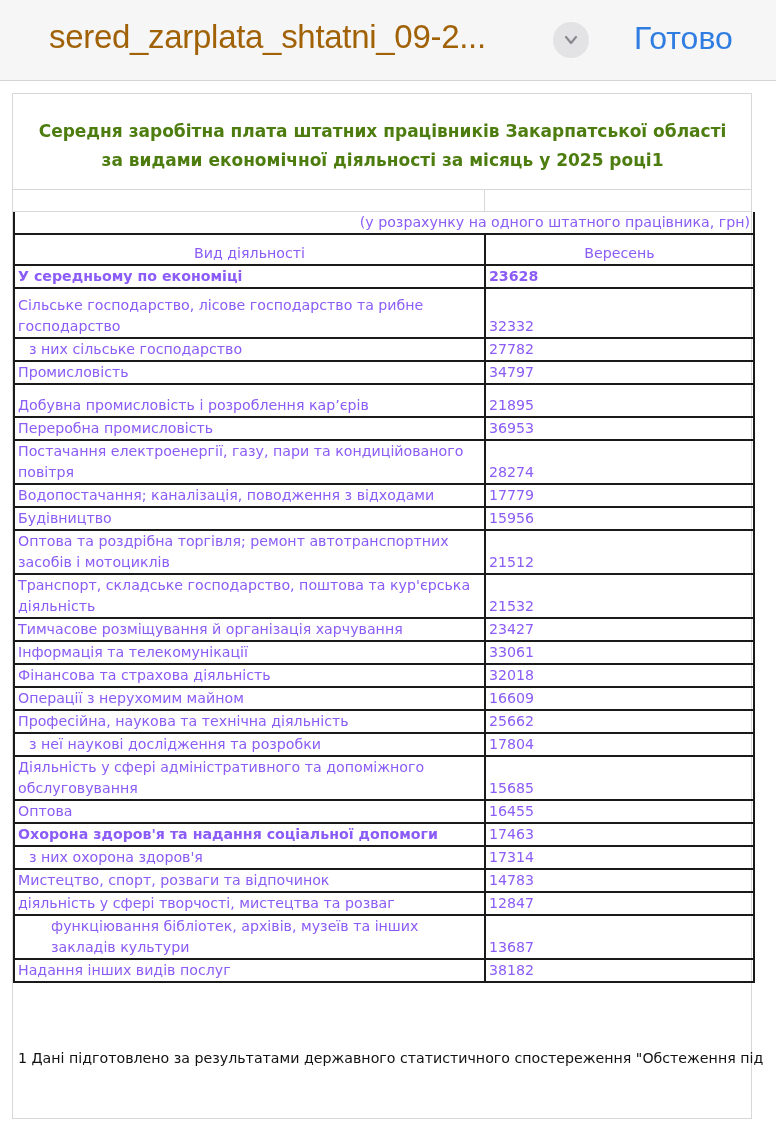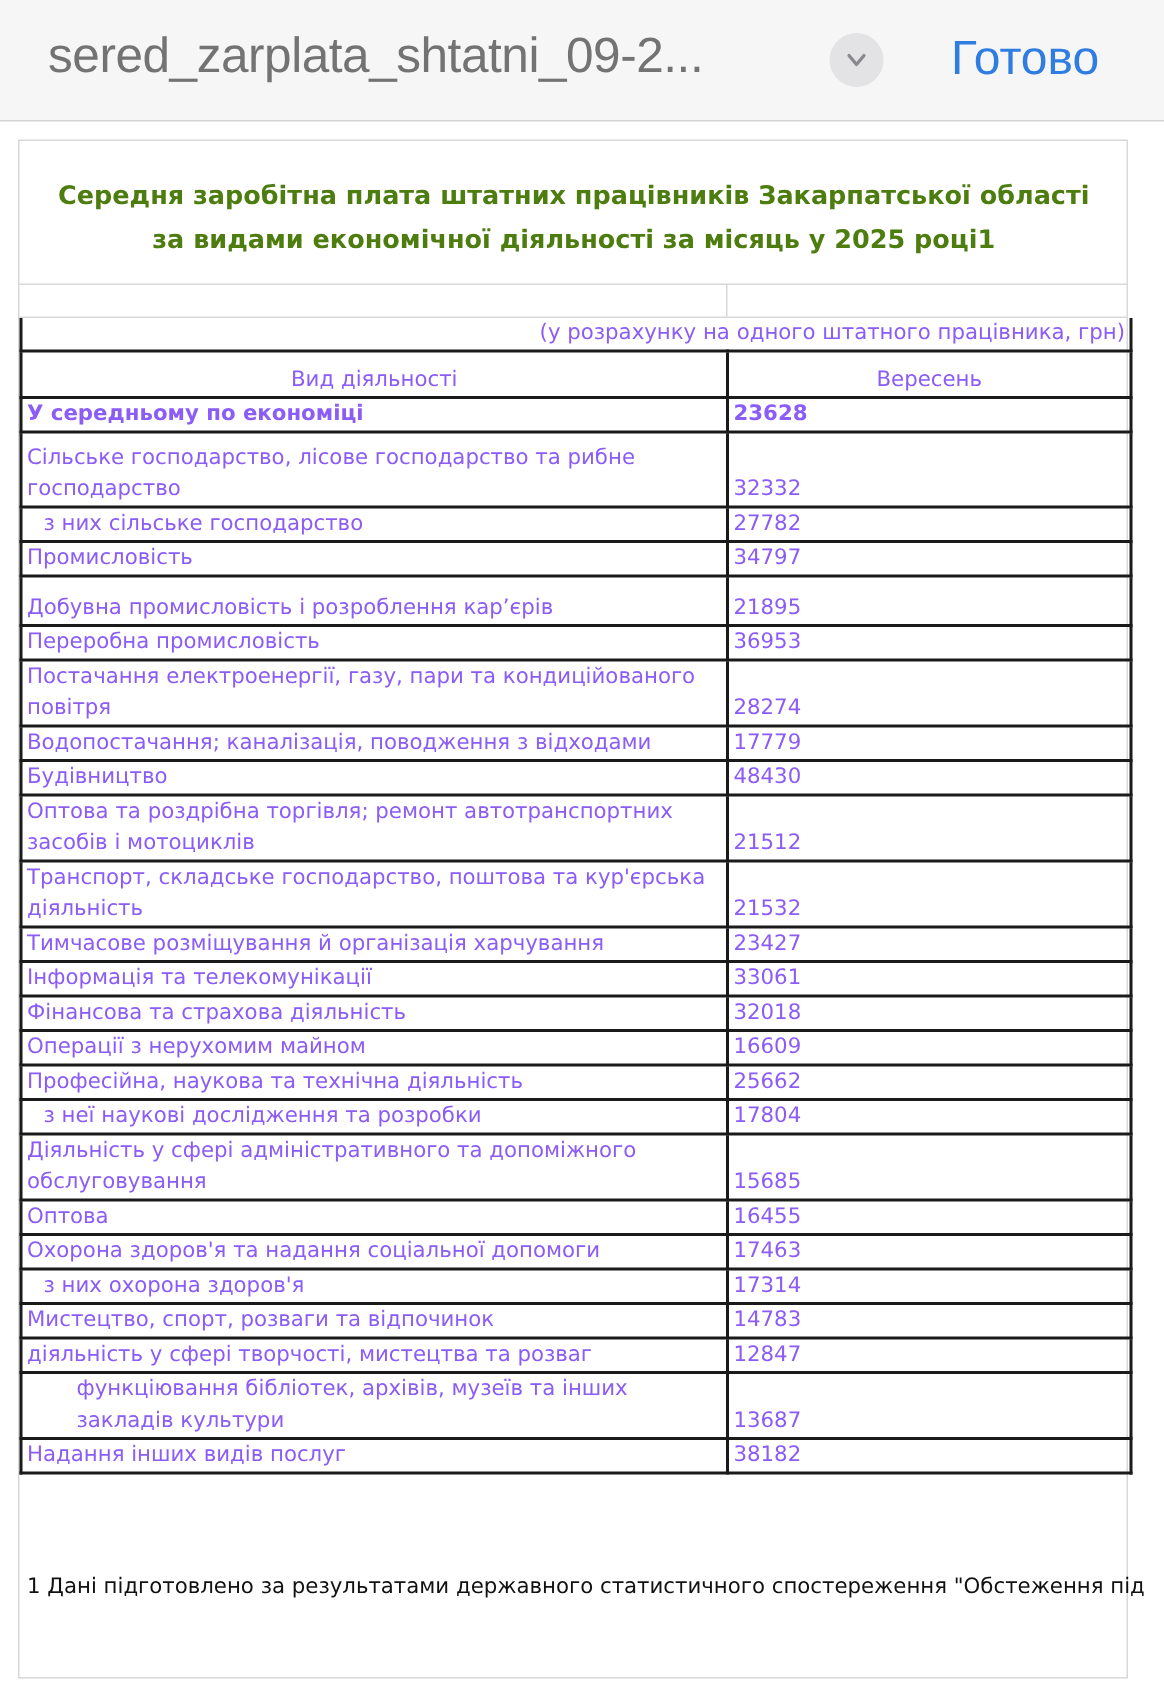--- a/index.html
+++ b/index.html
@@ -1,18 +1,18 @@
 <!DOCTYPE html>
 <html><head>
 <meta charset="utf-8">
 <style>
   html, body { margin:0; padding:0; }
   body { width:776px; height:1124px; background:#ffffff; overflow:hidden; position:relative; font-family:"DejaVu Sans", sans-serif; }
   .topbar { position:absolute; left:0; top:0; width:776px; height:81px; background:#f6f6f6; border-bottom:1px solid #d4d4d4; box-sizing:border-box; }
-  .doc-title { position:absolute; left:32px; top:18px; font-family:"Liberation Sans", sans-serif; font-size:33px; color:#737373; letter-spacing:-0.3px; white-space:nowrap; }
+  .doc-title { position:absolute; left:49px; top:18px; font-family:"Liberation Sans", sans-serif; font-size:33px; color:#a16207; letter-spacing:-0.3px; white-space:nowrap; }
   .chev { position:absolute; left:553px; top:22px; width:36px; height:36px; border-radius:50%; background:#e3e3e6; }
   .chev svg { position:absolute; left:10px; top:12px; }
   .done { position:absolute; left:634px; top:20px; font-family:"Liberation Sans", sans-serif; font-size:32px; color:#2f7de1; white-space:nowrap; }
 
   .sheet { position:absolute; left:12px; top:93px; width:740px; height:1026px; border:1px solid #d8d8d8; box-sizing:border-box; background:#fff; }
   .title-cell { position:absolute; left:13px; top:94px; width:739px; height:96px; border-bottom:1px solid #d8d8d8; box-sizing:border-box; text-align:center; }
   .title-cell div { font-weight:bold; font-size:17px; color:#4d7c0f; line-height:29px; }
   .title-cell .t1 { margin-top:23px; }
   .gap-row { position:absolute; left:13px; top:190px; width:739px; height:22px; border-bottom:1px solid #d8d8d8; box-sizing:border-box; }
   .gap-row .div { position:absolute; left:471px; top:0; width:1px; height:21px; background:#d8d8d8; }
@@ -92,21 +92,21 @@
       <tr>
         <td class="lab" style="height: 41px;">Постачання електроенергії, газу, пари та кондиційованого повітря</td>
         <td class="val">28274</td>
       </tr>
       <tr>
         <td class="lab single" style="height: 20px;">Водопостачання; каналізація, поводження з відходами</td>
         <td class="val">17779</td>
       </tr>
       <tr>
         <td class="lab single" style="height: 20px;">Будівництво</td>
-        <td class="val">48430</td>
+        <td class="val">15956</td>
       </tr>
       <tr>
         <td class="lab" style="height: 42px;">Оптова та роздрібна торгівля; ремонт автотранспортних засобів і мотоциклів</td>
         <td class="val">21512</td>
       </tr>
       <tr>
         <td class="lab" style="height: 41px;">Транспорт, складське господарство, поштова та кур'єрська діяльність</td>
         <td class="val">21532</td>
       </tr>
       <tr>
@@ -135,21 +135,21 @@
       </tr>
       <tr>
         <td class="lab" style="height: 41px;">Діяльність у сфері адміністративного та допоміжного обслуговування</td>
         <td class="val">15685</td>
       </tr>
       <tr>
         <td class="lab single" style="height: 20px;">Оптова</td>
         <td class="val">16455</td>
       </tr>
       <tr>
-        <td class="lab single" style="height: 20px;">Охорона здоров'я та надання соціальної допомоги</td>
+        <td class="lab single" style="height: 20px; font-weight: bold;">Охорона здоров'я та надання соціальної допомоги</td>
         <td class="val">17463</td>
       </tr>
       <tr>
         <td class="lab single indent" style="height: 20px;">з них охорона здоров'я</td>
         <td class="val">17314</td>
       </tr>
       <tr>
         <td class="lab single" style="height: 20px;">Мистецтво, спорт, розваги та відпочинок</td>
         <td class="val">14783</td>
       </tr>

